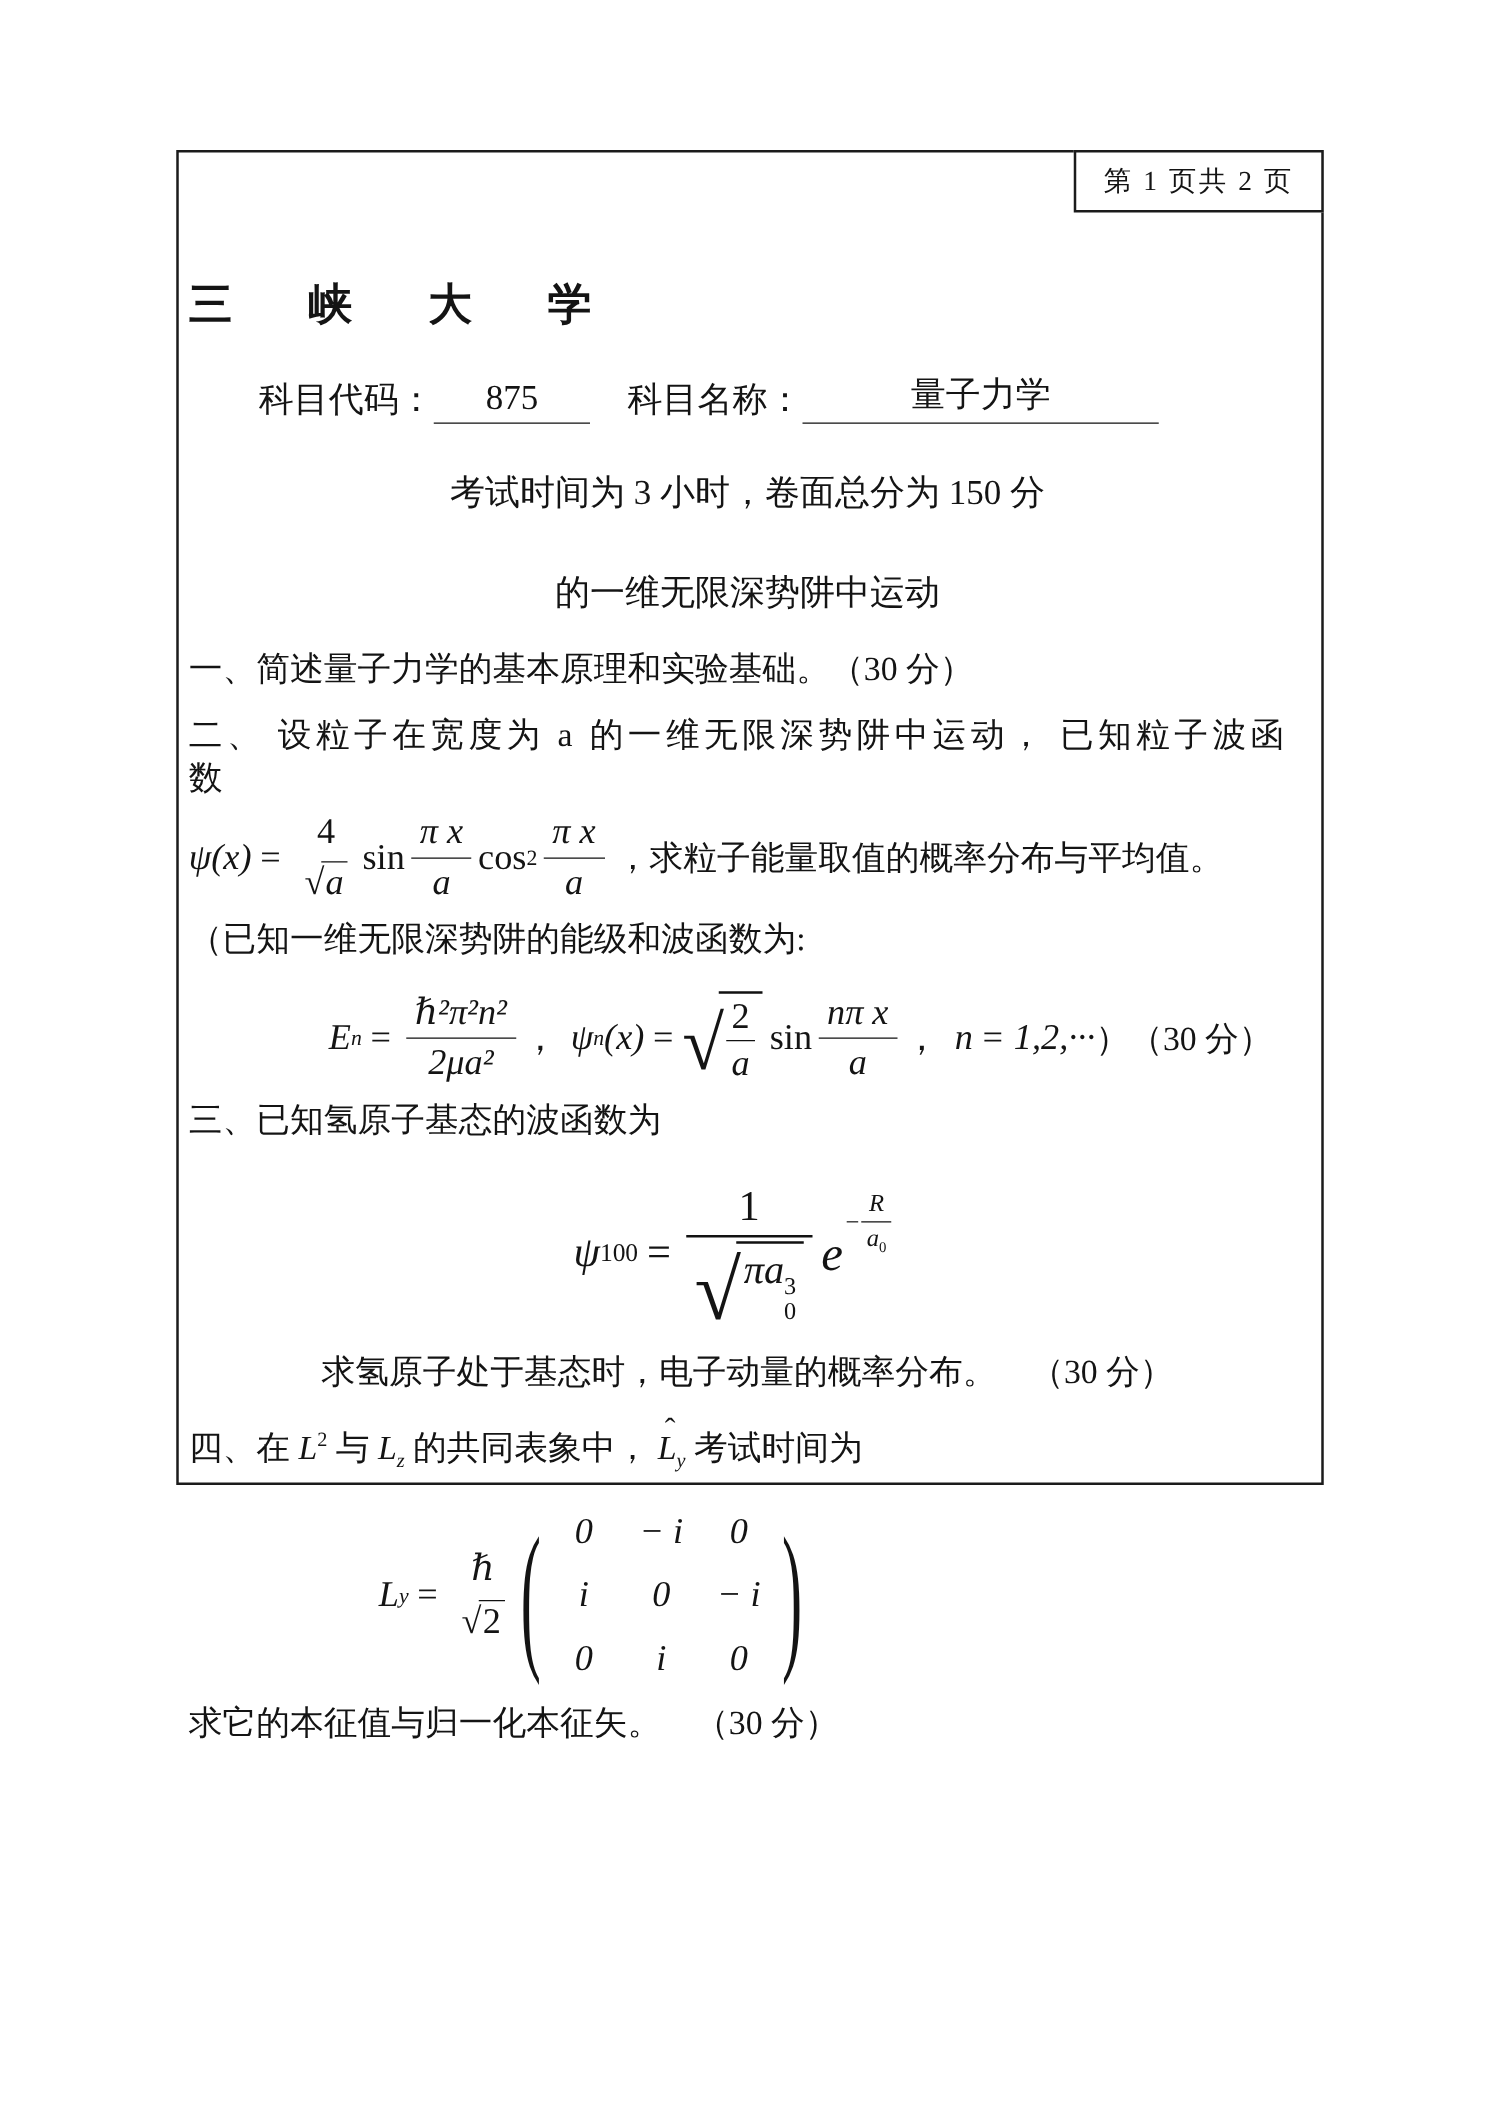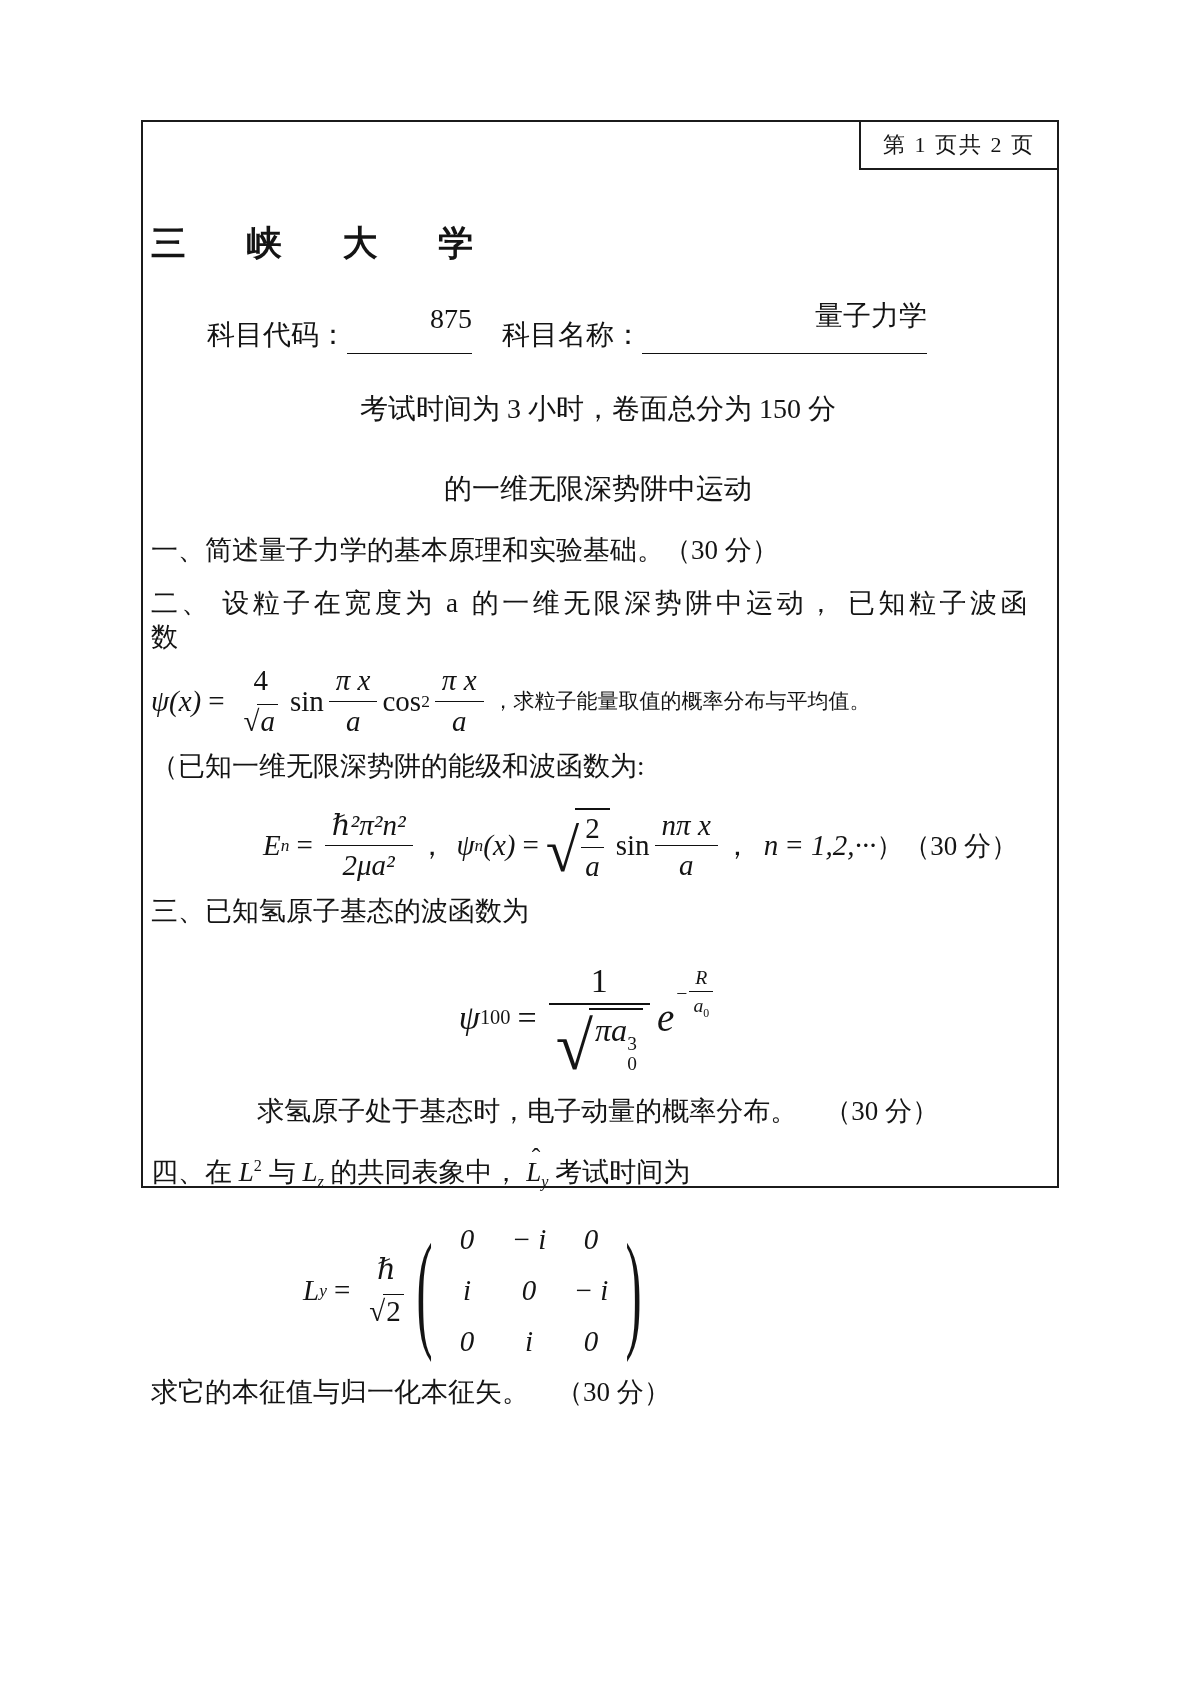--- a/index.html
+++ b/index.html
@@ -15,21 +15,21 @@
     position:absolute; top:-2px; right:-2px; width:200px; height:50px;
     border:2px solid #1b1b1b; box-sizing:border-box; background:#fff;
     display:flex; align-items:center; justify-content:center; font-size:22px; letter-spacing:2px;
   }
   .content { position:absolute; left:0; top:0; right:0; bottom:0; padding:0 12px 0 8px; font-size:27px; }
 
   .university { margin-top:104px; text-align:left; font-size:35px; font-weight:bold; letter-spacing:26px; line-height:1.0; }
   .exam-title { margin-top:28px; text-align:center; font-size:36px; font-weight:bold; line-height:1.1; }
 
   .subject-line { margin-top:36px; margin-left:56px; font-size:28px; white-space:nowrap; }
-  .uline { display:inline-block; border-bottom:1.8px solid #111; text-align:right; padding-bottom:18px; vertical-align:bottom; }
+  .uline { display:inline-block; border-bottom:1.8px solid #111; text-align:center; padding-bottom:3px; vertical-align:bottom; }
   .uline-code { width:125px; }
   .uline-name { width:285px; }
   .subject-gap { display:inline-block; width:30px; }
 
   .center-line { text-align:center; font-size:28px; }
   .duration { margin-top:36px; }
   .instruction { margin-top:42px; }
 
   .qline { margin-top:0; font-size:27px; line-height:1.25; }
   .q1-line { margin-top:26px; }
@@ -48,21 +48,21 @@
   .rcd { border-top:1.8px solid #111; padding:0 3px; }
   .bigsqrt { display:inline-flex; align-items:center; }
   .bigsqrt .rad { font-size:2.1em; line-height:0.5; position:relative; top:6px; margin-right:-4px; font-weight:300; }
   .bigsqrt .rcd { border-top:2px solid #111; padding:2px 6px 0; }
   .bigsqrt .frac .den { border-top-width:1.6px; }
   .stack { display:inline-flex; flex-direction:column; justify-content:center; font-size:0.6em; line-height:1.05; vertical-align:-0.45em; font-style:normal; }
   .hatwrap { position:relative; display:inline-block; }
   .hatmark { position:absolute; left:0.22em; top:-0.58em; font-size:0.95em; font-style:normal; }
 
   .q2-formula { margin-top:10px; }
-  .q2-formula .cjk-tail { font-size:21px; margin-left:4px; }
+  .q2-formula .cjk-tail { font-size:27px; margin-left:4px; }
   .note-intro { margin-top:12px; }
   .note-formula { margin-top:24px; margin-left:112px; }
   .note-formula .tail-text { font-size:27px; }
 
   .q3-intro { margin-top:12px; }
   .psi100-row { margin-top:32px; justify-content:center; font-size:34px; transform:translateX(-12px); }
   .ebase { font-size:1.15em; font-style:italic; margin-left:2px; }
   .expblock { display:inline-flex; align-items:center; font-size:0.58em; position:relative; top:-1.25em; margin-left:2px; }
   .expblock .frac .num { padding:0 4px 2px; }
   .expblock .frac .den { padding:2px 4px 0; border-top-width:1.4px; }

